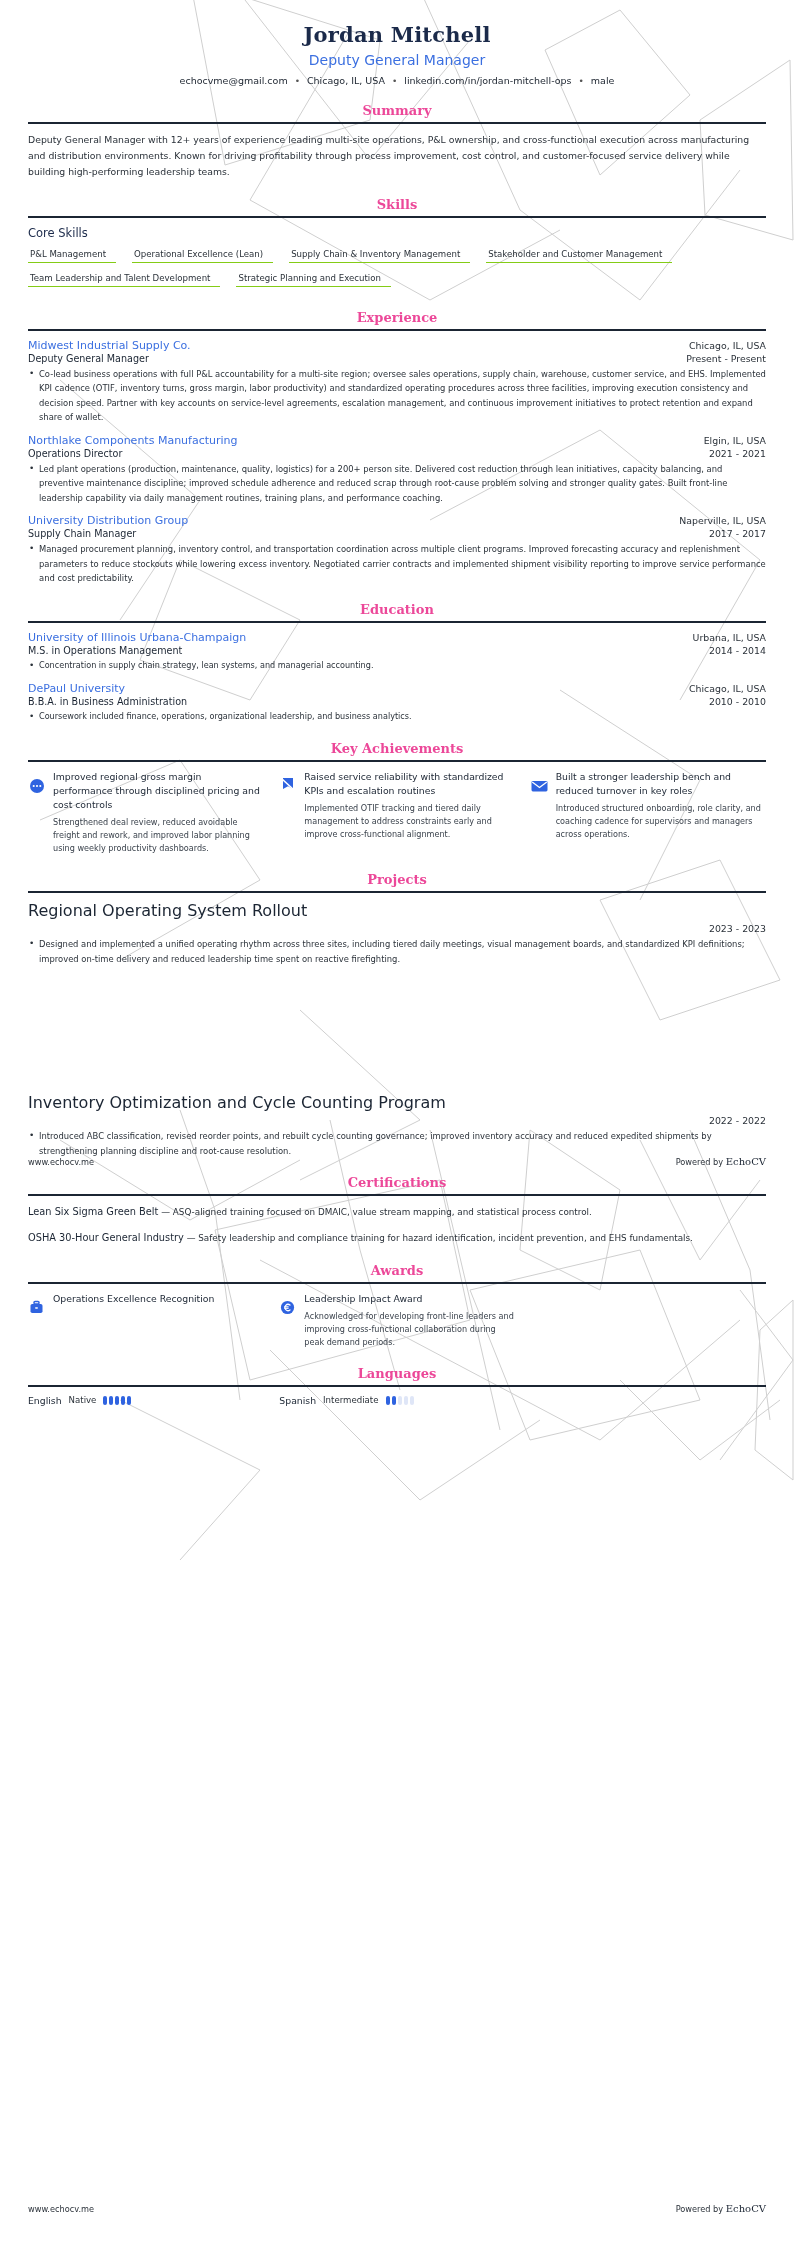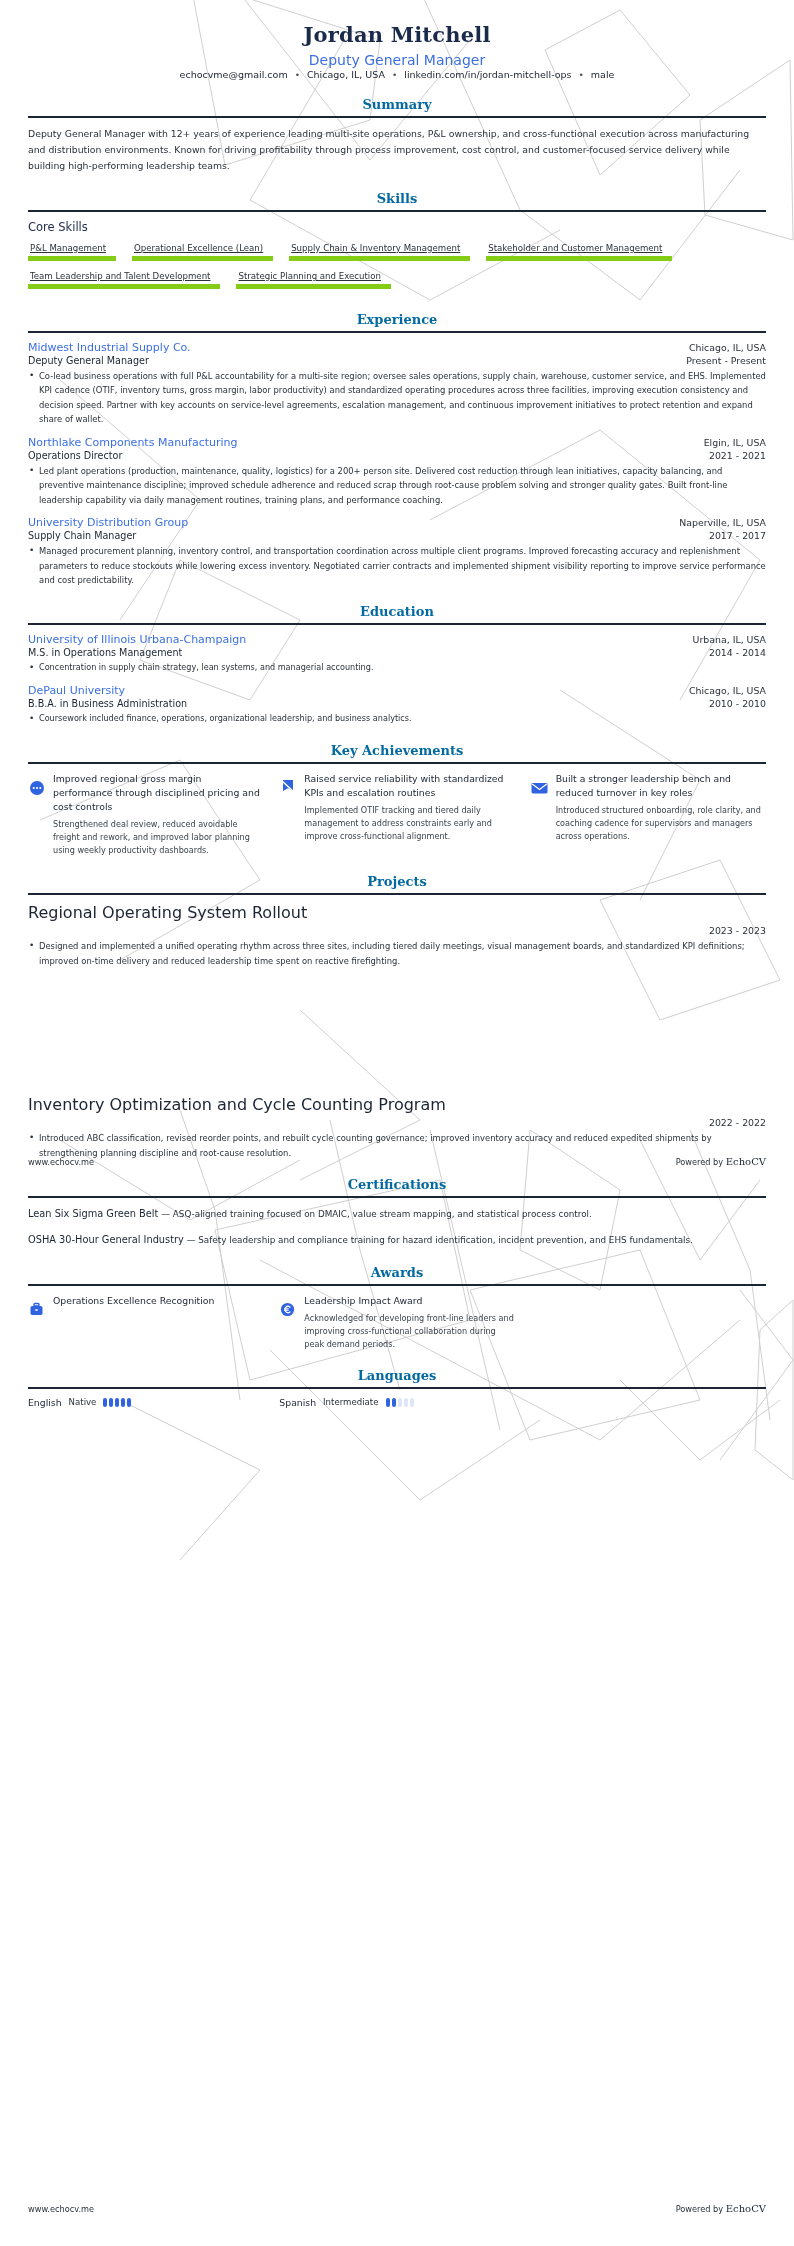--- a/index.html
+++ b/index.html
@@ -39,38 +39,38 @@
     font-size: 21px;
     color: #1b2a4a;
     letter-spacing: 0.2px;
   }
   .job-title {
     font-size: 14px;
     color: #3b6fe0;
     margin-top: 5px;
   }
   .contact-line {
-    margin-top: 1px;
+    margin-top: 7px;
     font-size: 9.5px;
     color: #222a35;
     display: flex;
     justify-content: center;
     align-items: center;
     gap: 7px;
     flex-wrap: wrap;
   }
   .contact-sep { color: #555; font-size: 9px; }
 
   
   .section { margin-top: 17px; }
   .section-title {
     font-family: "DejaVu Serif", serif;
     font-weight: bold;
     font-size: 13px;
-    color: #0369a1;
+    color: #ec4899;
     text-align: center;
     padding-bottom: 4px;
   }
   .section-rule {
     border-bottom: 2px solid #1b2533;
     margin-bottom: 8px;
   }
 
   
   .summary-text {
@@ -84,26 +84,25 @@
   .skills-group-title {
     font-size: 11.5px;
     color: #1b2a4a;
     margin-bottom: 7px;
   }
   .skill-rows { display: flex; flex-direction: column; gap: 2px; }
   .skill-row { display: flex; flex-wrap: wrap; }
   .skill-chip {
     font-size: 8.6px;
     color: #2a3139;
-    border-bottom: 5px solid #84cc16;
+    border-bottom: 1px solid #84cc16;
     padding: 2px 10px 3px 2px;
     margin-right: 16px;
     margin-bottom: 6px;
     white-space: nowrap;
-    text-decoration: underline;
   }
 
   
   .entry { margin-bottom: 9px; }
   .entry-head {
     display: flex;
     justify-content: space-between;
     align-items: baseline;
   }
   .entry-org {

